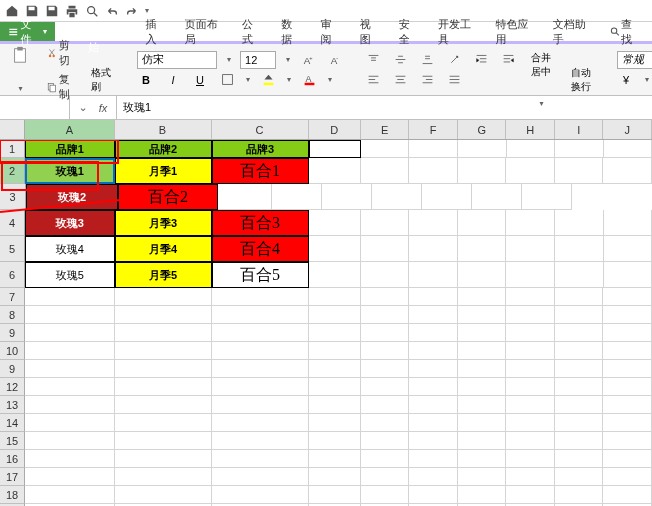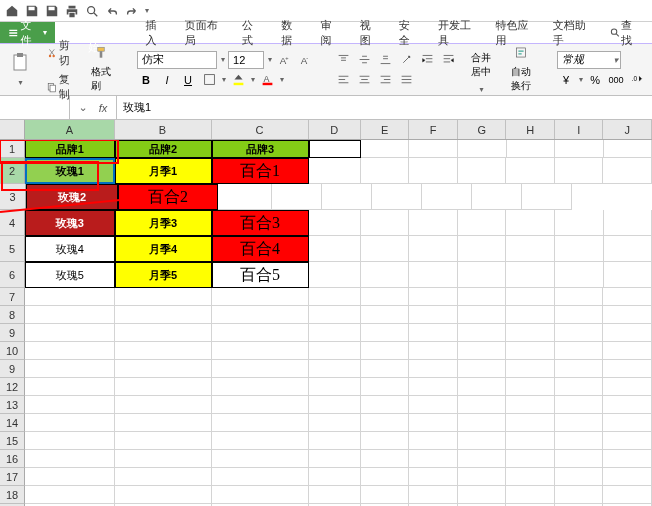--- a/index.html
+++ b/index.html
@@ -4,33 +4,33 @@
   <style>
     * { margin: 0; padding: 0; box-sizing: border-box; }
     body { font-family: "Microsoft YaHei", SimSun, sans-serif; font-size: 11px; background: #fff; overflow: hidden; width: 652px; height: 506px; }
     
     
     .qat { height: 22px; background: #fff; display: flex; align-items: center; padding: 0 4px; gap: 4px; border-bottom: 1px solid #d0d0d0; }
     .qat-icon { width: 16px; height: 16px; display: flex; align-items: center; justify-content: center; color: #555; cursor: pointer; }
     .qat-icon svg { width: 14px; height: 14px; }
     
     
-    .menubar { height: 22px; background: #fff; display: flex; align-items: center; border-bottom: 1px solid #c4b5fd; }
+    .menubar { height: 22px; background: #fff; display: flex; align-items: center; border-bottom: 3px solid #c4b5fd; }
     .file-menu { background: #4a9e4a; color: #fff; padding: 3px 8px; display: flex; align-items: center; gap: 2px; height: 100%; }
     .tab-group { display: flex; height: 100%; }
     .tab { padding: 0 10px; display: flex; align-items: center; color: #333; cursor: pointer; border-right: 1px solid transparent; }
     .tab.active { background: #52c452; color: #fff; border-radius: 4px; margin: 18px; padding: 0 10px; }
     
     
     .ribbon { height: 52px; background: #f5f5f5; border-bottom: 1px solid #c0c0c0; display: flex; padding: 2px 4px; gap: 8px; }
     .ribbon-group { display: flex; flex-direction: column; gap: 2px; justify-content: center; }
-    .ribbon-row { display: flex; align-items: center; gap: 3px; }
+    .ribbon-row { display: flex; align-items: center; gap: 9px; }
     .ribbon-btn { display: flex; align-items: center; gap: 2px; padding: 1px 3px; cursor: pointer; color: #333; }
     .ribbon-btn svg { width: 14px; height: 14px; }
-    .ribbon-big { display: flex; flex-direction: column; align-items: center; justify-content: center; gap: 6px; padding: 0 6px; cursor: pointer; }
+    .ribbon-big { display: flex; flex-direction: column; align-items: center; justify-content: center; gap: 20px; padding: 0 6px; cursor: pointer; }
     .ribbon-big svg { width: 20px; height: 20px; }
     .ribbon-sep { width: 1px; background: #c0c0c0; margin: 4px 2px; }
     .font-input { width: 80px; height: 18px; border: 1px solid #aaa; font-size: 11px; padding: 0 4px; display: flex; align-items: center; background: #fff; }
     .size-input { width: 36px; height: 18px; border: 1px solid #aaa; font-size: 11px; padding: 0 4px; display: flex; align-items: center; background: #fff; }
     .combo { height: 18px; border: 1px solid #aaa; font-size: 11px; padding: 0 14px 0 4px; display: flex; align-items: center; background: #fff; position: relative; font-style: italic; }
     .combo::after { content: "▾"; position: absolute; right: 2px; font-size: 9px; color: #666; }
     .icon-btn { width: 18px; height: 18px; display: flex; align-items: center; justify-content: center; cursor: pointer; }
     .icon-btn svg { width: 13px; height: 13px; }
     
     

